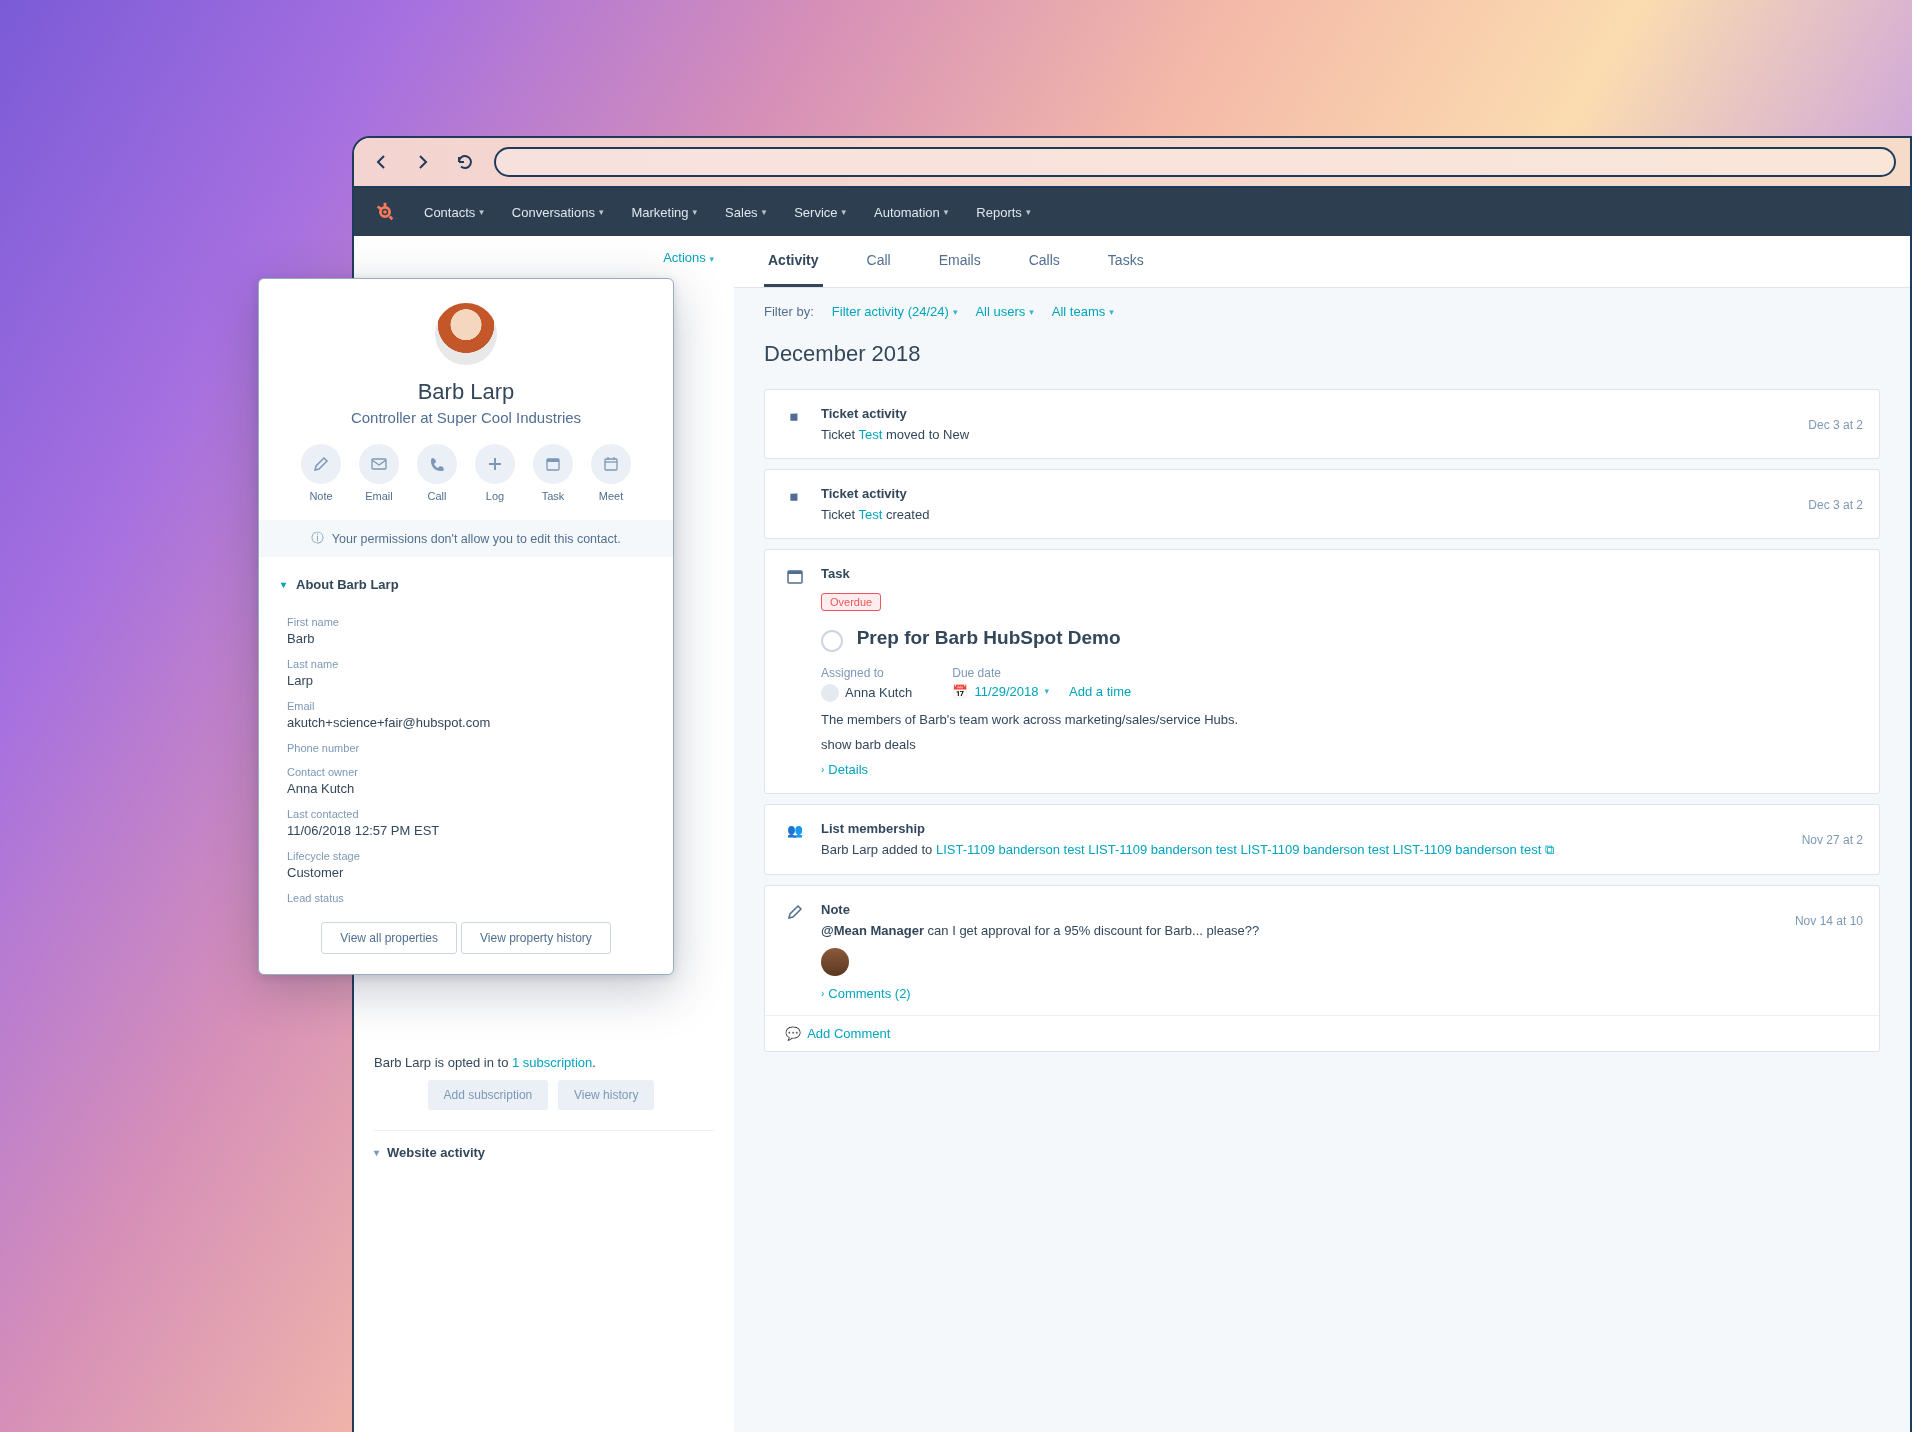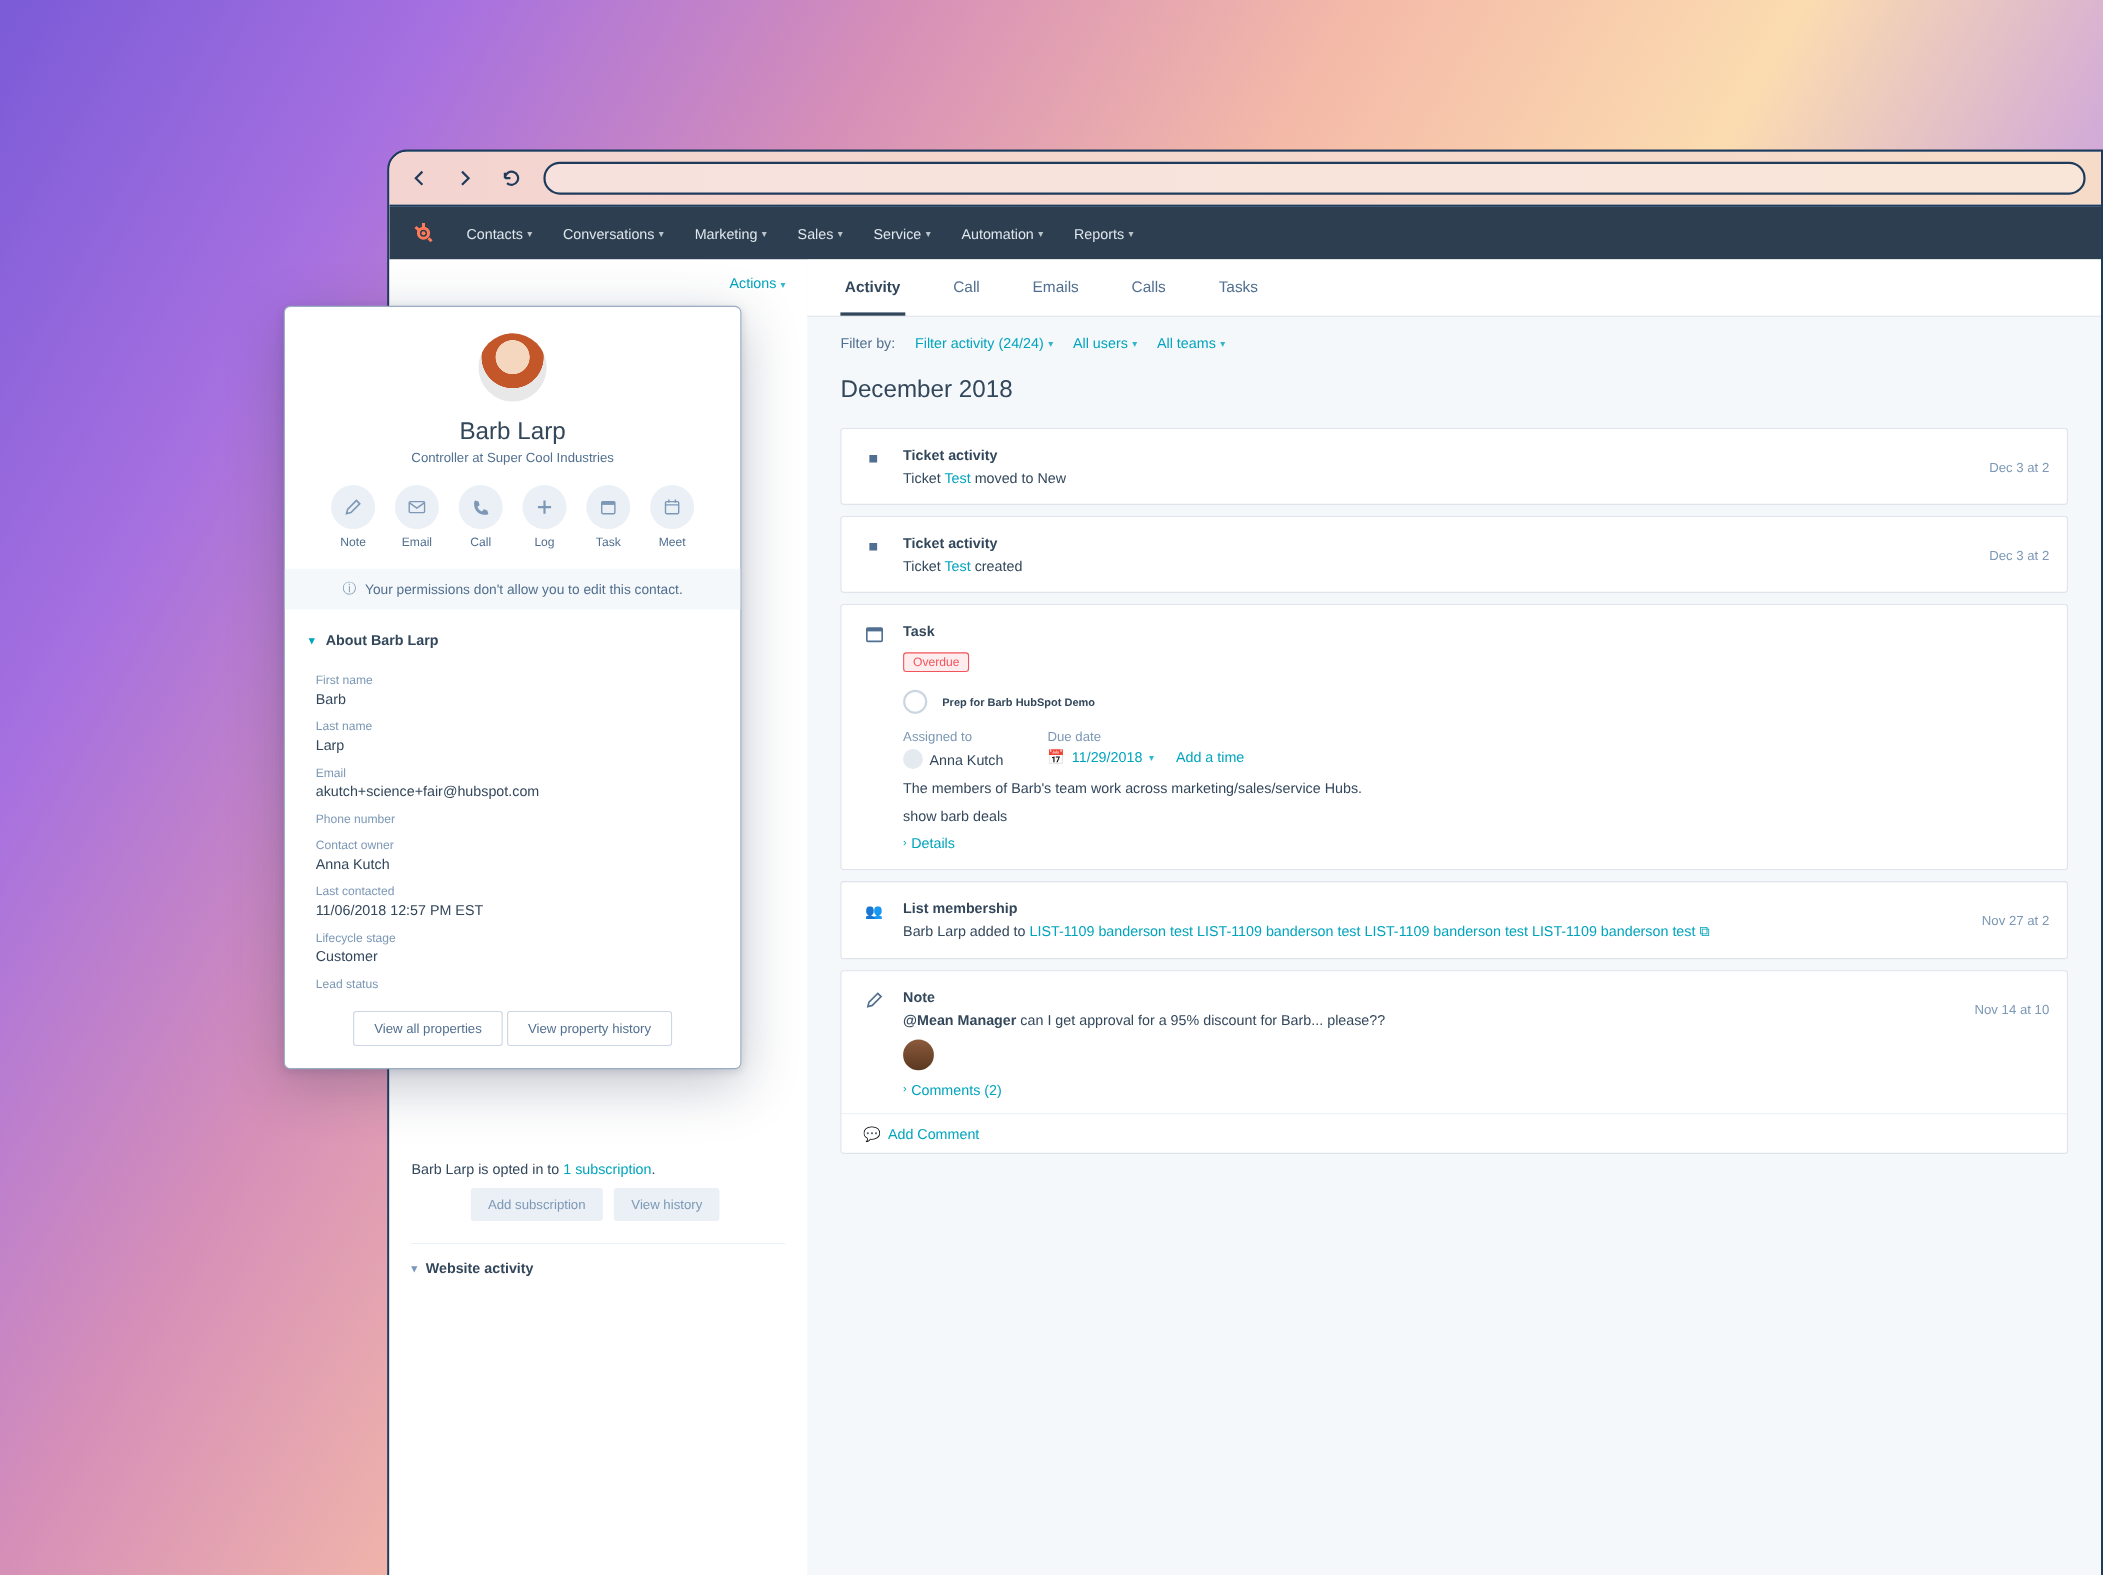--- a/index.html
+++ b/index.html
@@ -137,21 +137,21 @@
   background:#fdedee;
   font-size:11px;
   padding:2px 8px;
   border-radius:3px;
   margin:6px 0;
 }
 .task-check {
   width:22px;height:22px;border:2px solid #cbd6e2;border-radius:50%;
   display:inline-block;vertical-align:middle;margin-right:10px;
 }
-.task-name { font-weight:700; font-size:10px;}
+.task-name { font-weight:700; font-size:19px;}
 .task-meta { display:flex; gap:40px; margin:14px 0 10px; font-size:12px;}
 .meta-label { color:#7c98b6; margin-bottom:4px;}
 .meta-val { display:flex;align-items:center;gap:6px;color:#33475b;font-size:13px;}
 .mini-avatar{width:18px;height:18px;border-radius:50%;background:#e5eaf0;display:inline-block;}
 .details-toggle{color:#00a4bd;font-size:13px;cursor:pointer;margin-top:10px;display:flex;align-items:center;gap:4px;}
 .note-avatar{width:28px;height:28px;border-radius:50%;background:linear-gradient(#8b5a3c,#5a3820);margin:10px 0;}
 .comment-bar{border-top:1px solid #eaf0f6;padding:10px 20px;margin:14px -20px -16px;color:#00a4bd;font-size:13px;display:flex;align-items:center;gap:6px;cursor:pointer;}
 .sub-section {
   padding: 20px 0;
   font-size:13px;
@@ -185,21 +185,21 @@
   padding: 24px 0 20px;
   font-size:13px;
   color:#33475b;
 }
 .avatar-big{
   width:62px;height:62px;border-radius:50%;
   margin:0 auto 14px;display:block;
   background:radial-gradient(circle at 50% 35%, #f5d7c0 30%, #c4572a 31% 55%, #e8e8e8 56%);
 }
 .contact-name{text-align:center;font-size:22px;font-weight:400;color:#33475b;}
-.contact-role{text-align:center;font-size:12px;color:#516f90;margin:4px 0 18px;}
+.contact-role{text-align:center;font-size:15px;color:#516f90;margin:4px 0 18px;}
 .action-row{display:flex;justify-content:center;gap:18px;margin-bottom:18px;}
 .action-item{text-align:center;font-size:11px;color:#516f90;}
 .action-circle{
   width:40px;height:40px;border-radius:50%;background:#eaf0f6;
   display:flex;align-items:center;justify-content:center;margin-bottom:6px;
   color:#7c98b6;cursor:pointer;
 }
 .perm-notice{
   display:flex;align-items:center;gap:8px;justify-content:center;
   background:#f5f8fa;padding:10px;font-size:12.5px;color:#516f90;

